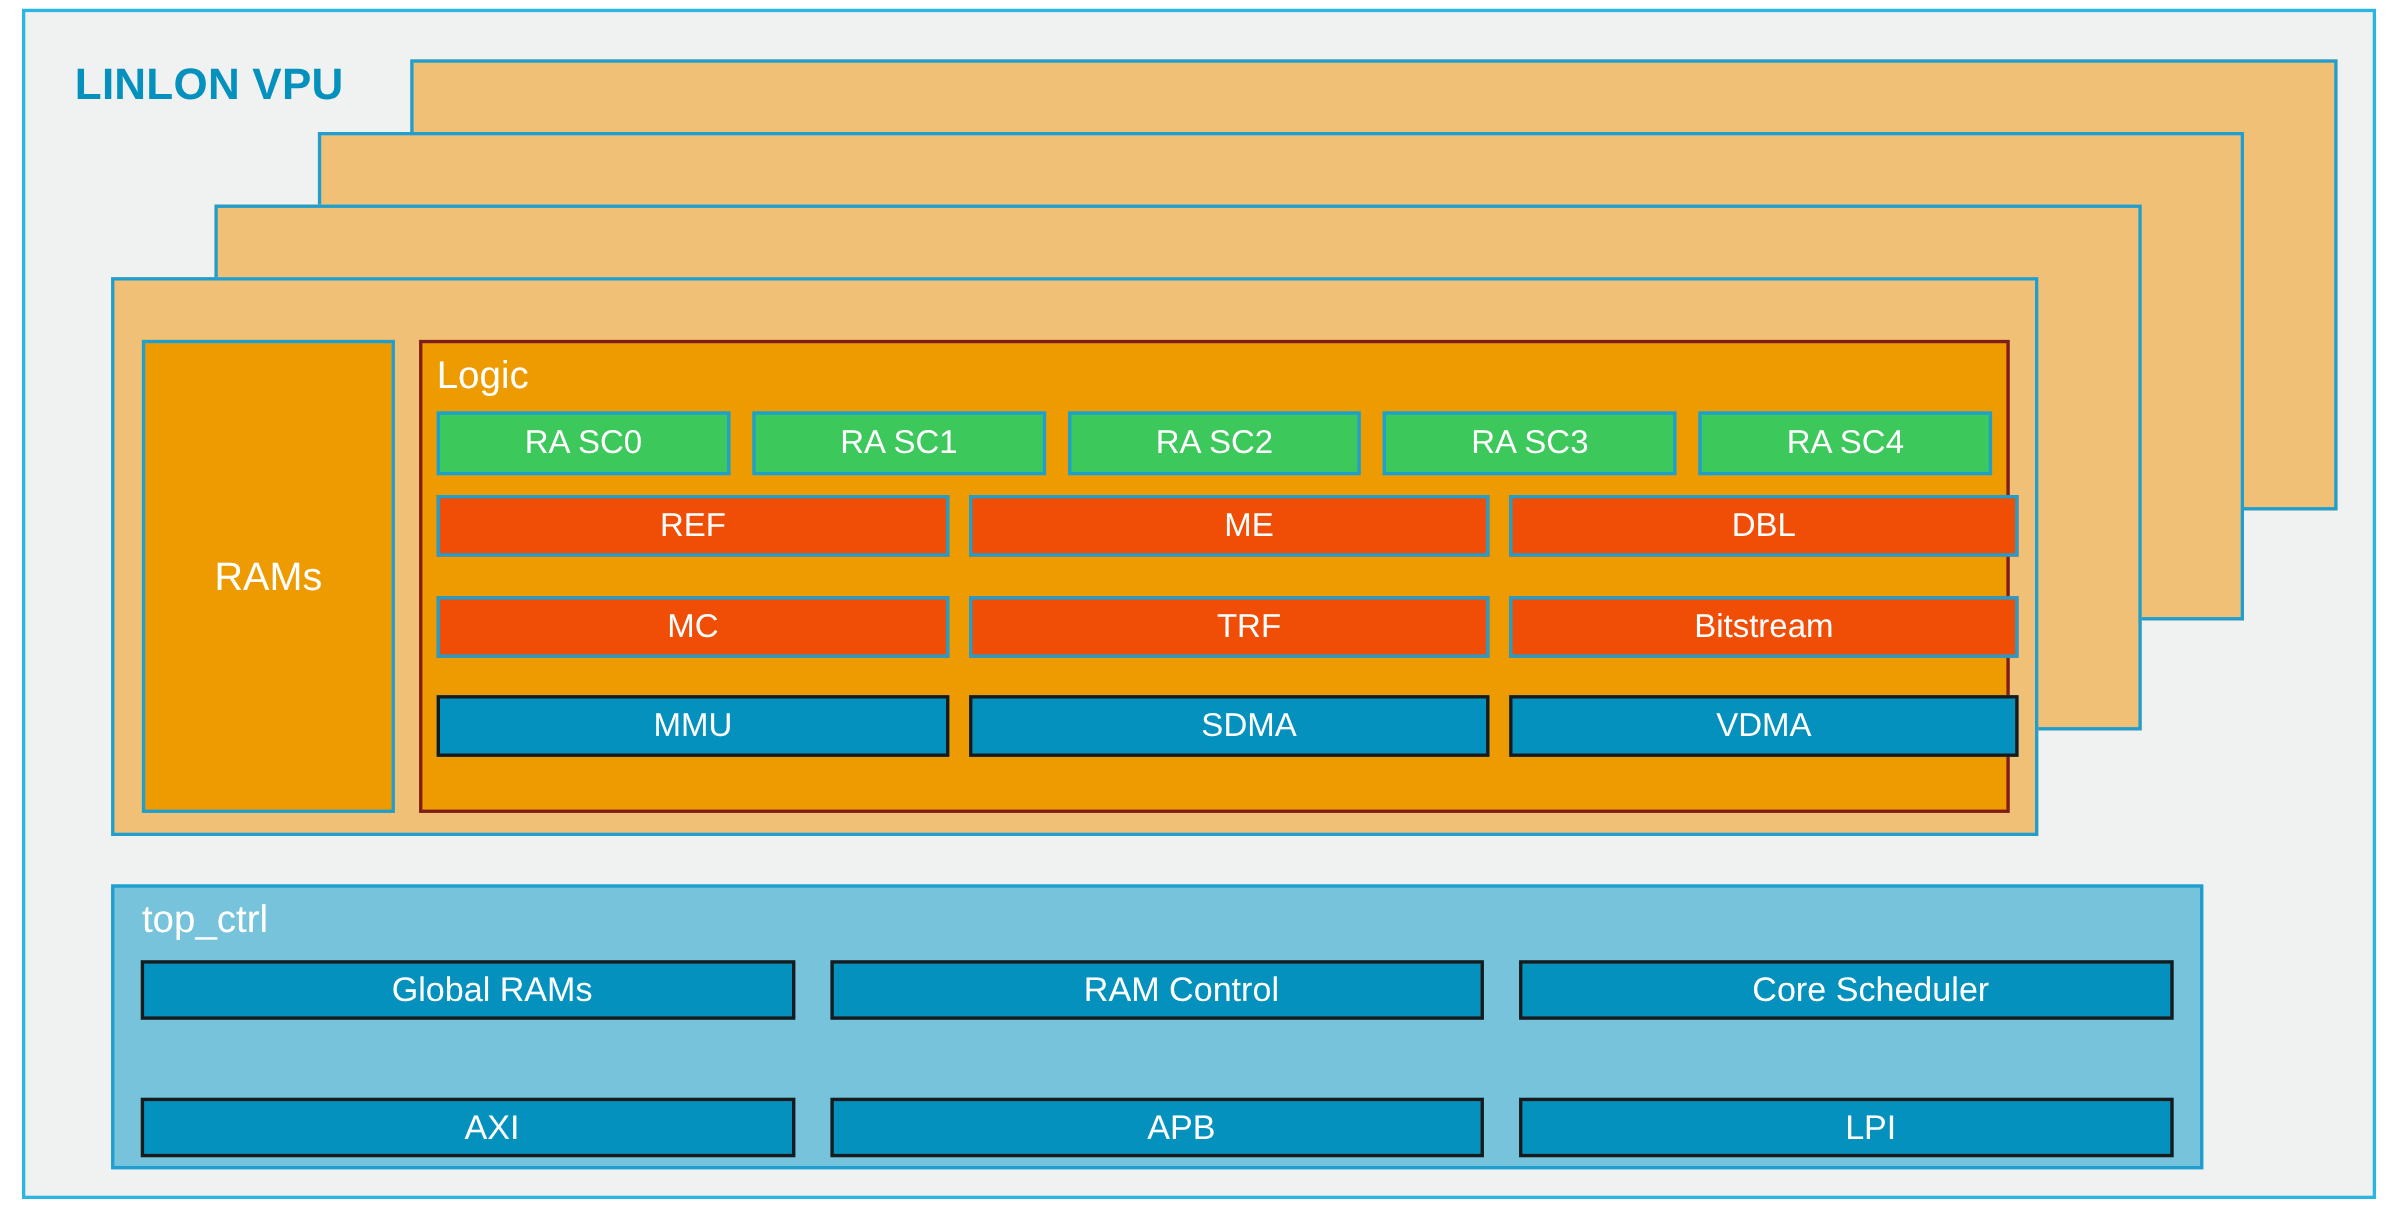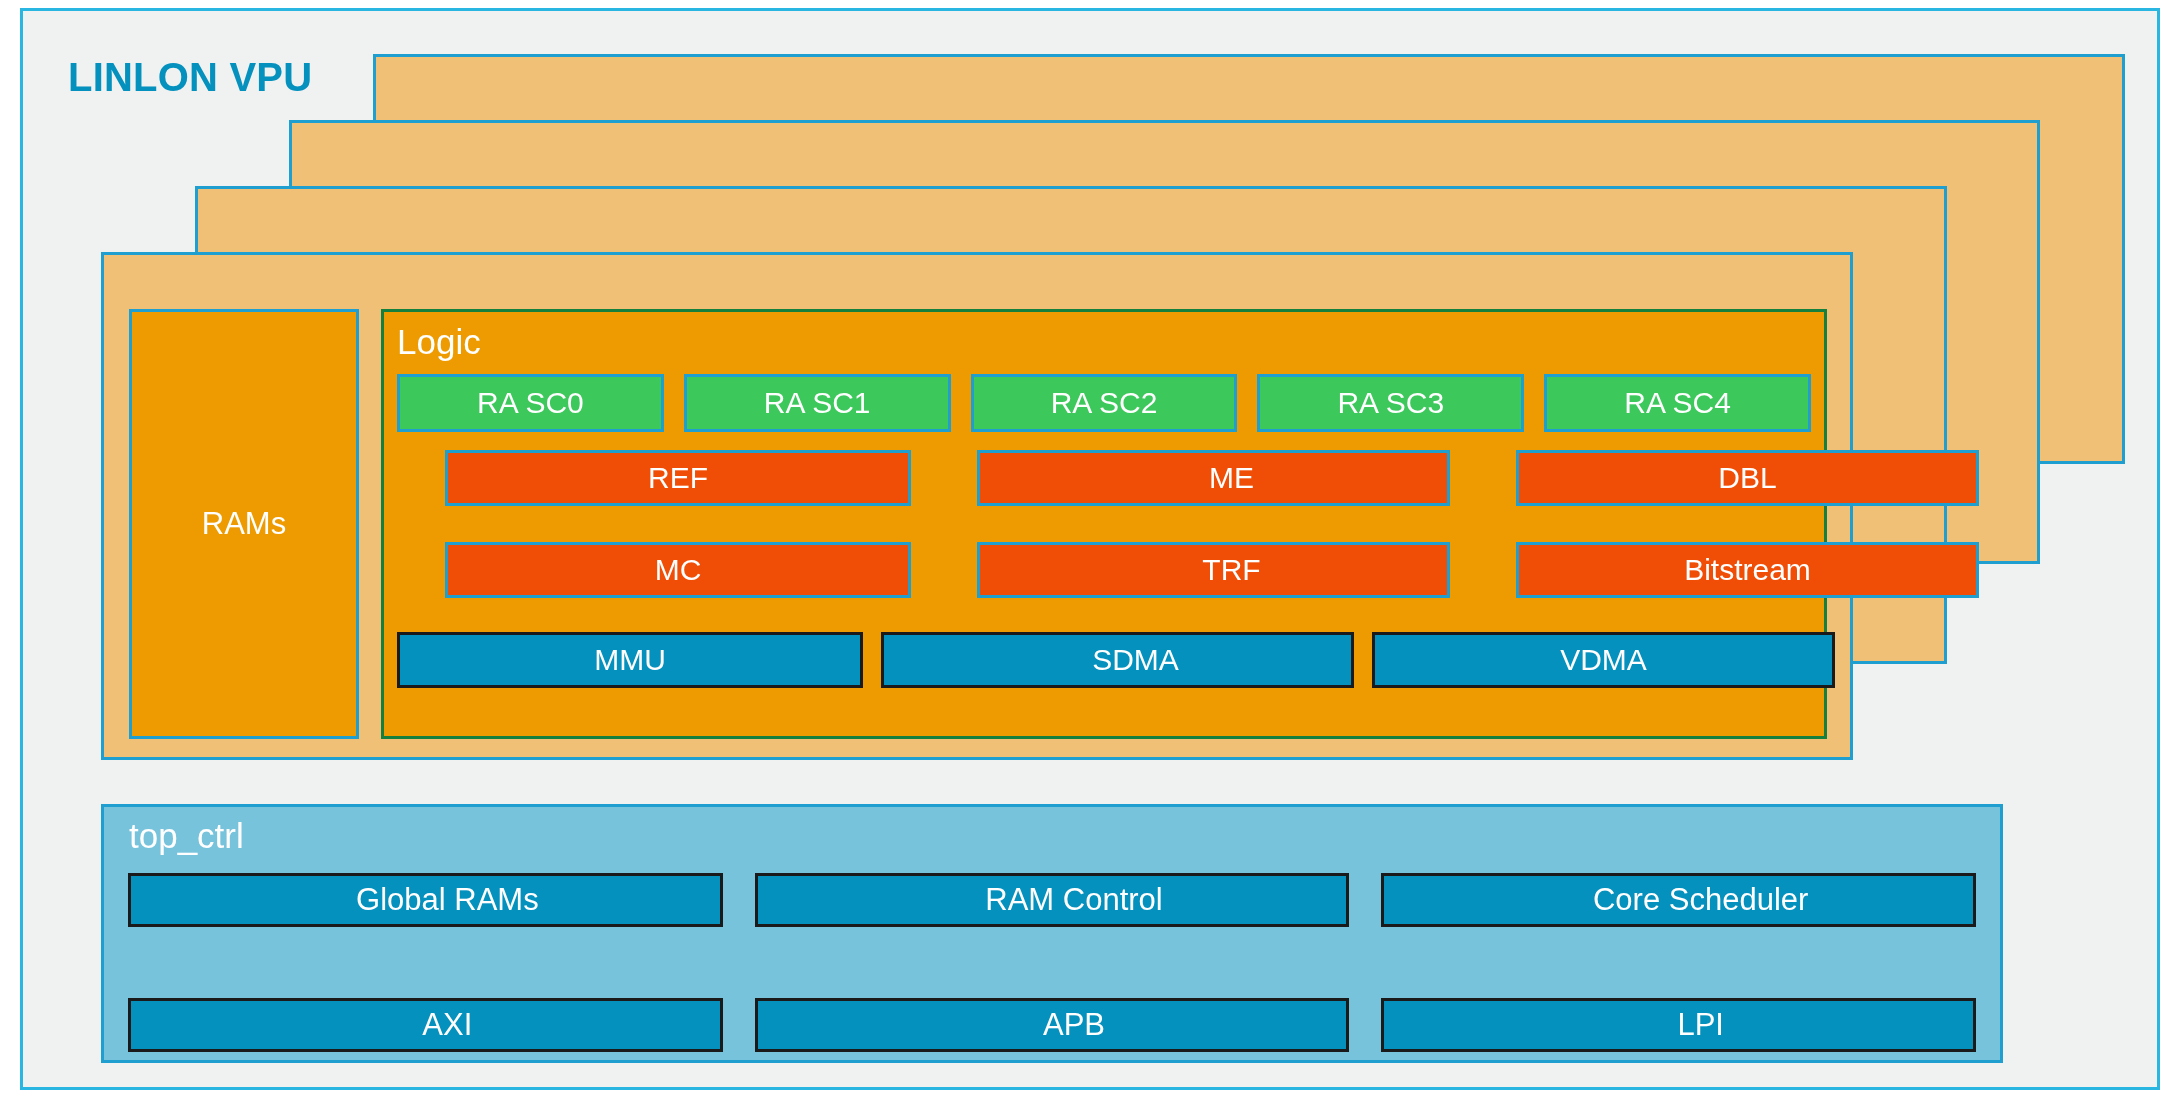--- a/index.html
+++ b/index.html
@@ -73,31 +73,31 @@
     background: #ed9b00;
     border: 3px solid #1f9fd0;
     box-sizing: border-box;
     display: flex;
     align-items: center;
     justify-content: center;
     z-index: 5;
   }
   #rams-box span {
     color: #ffffff;
-    font-size: 31px;
+    font-size: 36px;
   }
   
   #logic-panel {
     position: absolute;
     left: 358px;
     top: 298px;
     width: 1446px;
     height: 430px;
     background: #ed9b00;
-    border: 3px solid #15803d;
+    border: 3px solid #7f1d1d;
     box-sizing: border-box;
     z-index: 5;
   }
   #logic-label {
     position: absolute;
     left: 13px;
     top: 12px;
     color: #ffffff;
     font-size: 35px;
     line-height: 1;
@@ -122,21 +122,20 @@
     white-space: nowrap;
   }
   .cell-green {
     background: #3dc85c;
     border: 3px solid #1f9fd0;
     flex: 1 1 0;
   }
   .cell-red {
     background: #f04e07;
     border: 3px solid #1f9fd0;
-    margin-left: 48px;
   }
   .cell-blue {
     background: #0591be;
     border: 3px solid #1a1a1a;
   }
   .col-a { flex: 0 0 466px; }
   .col-b { flex: 0 0 473px; padding-left: 36px; }
   .col-c { flex: 0 0 463px; }
   
   #top-ctrl {

